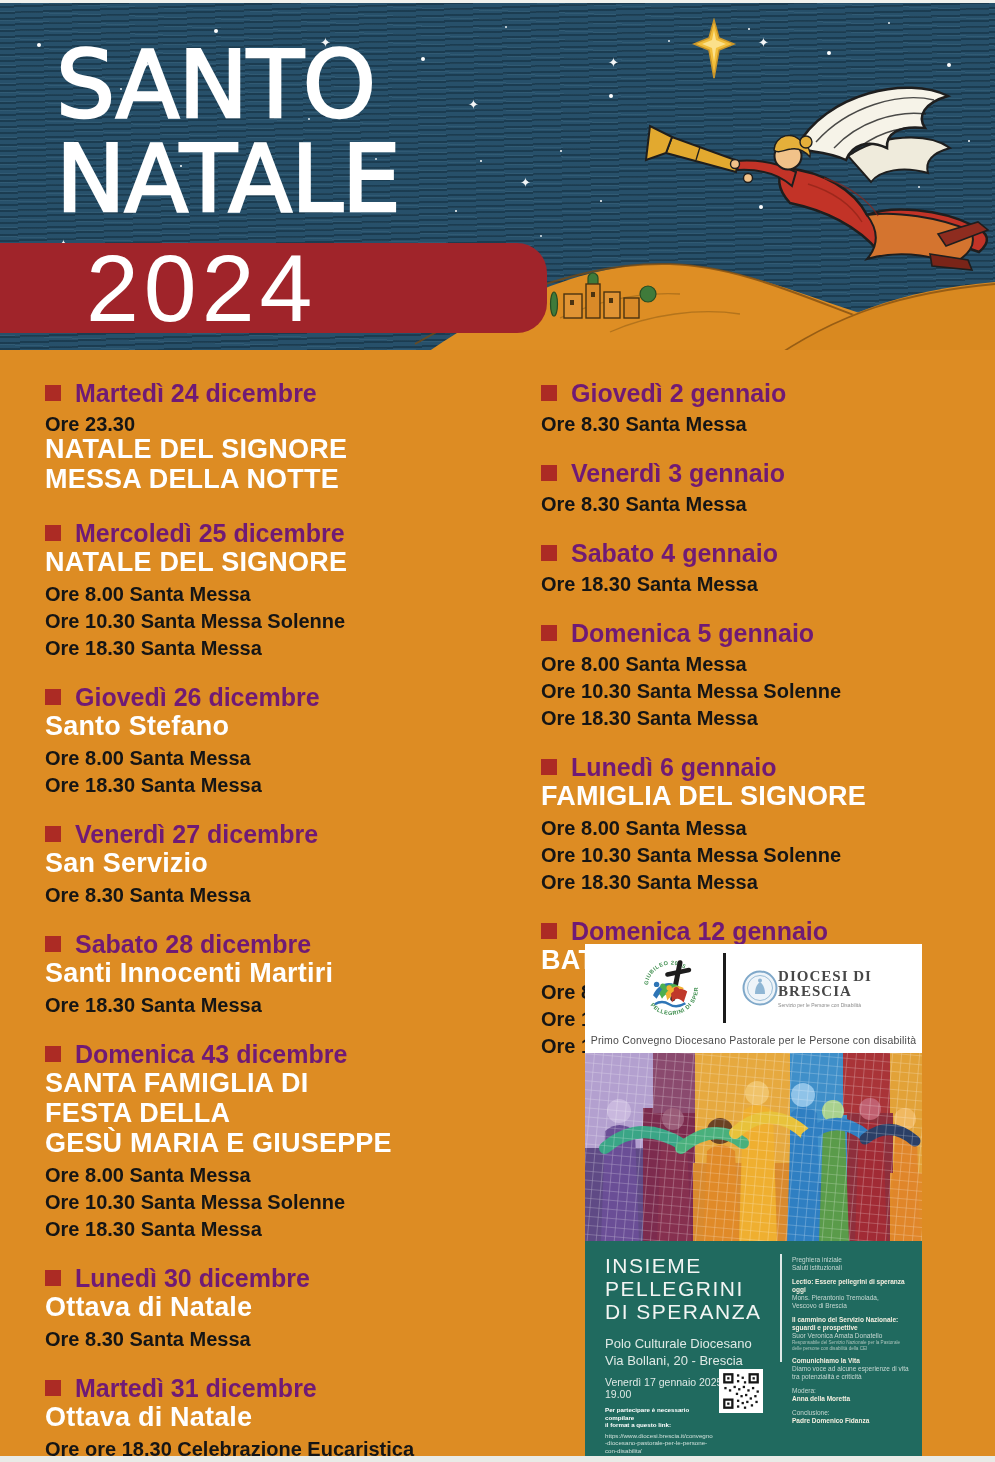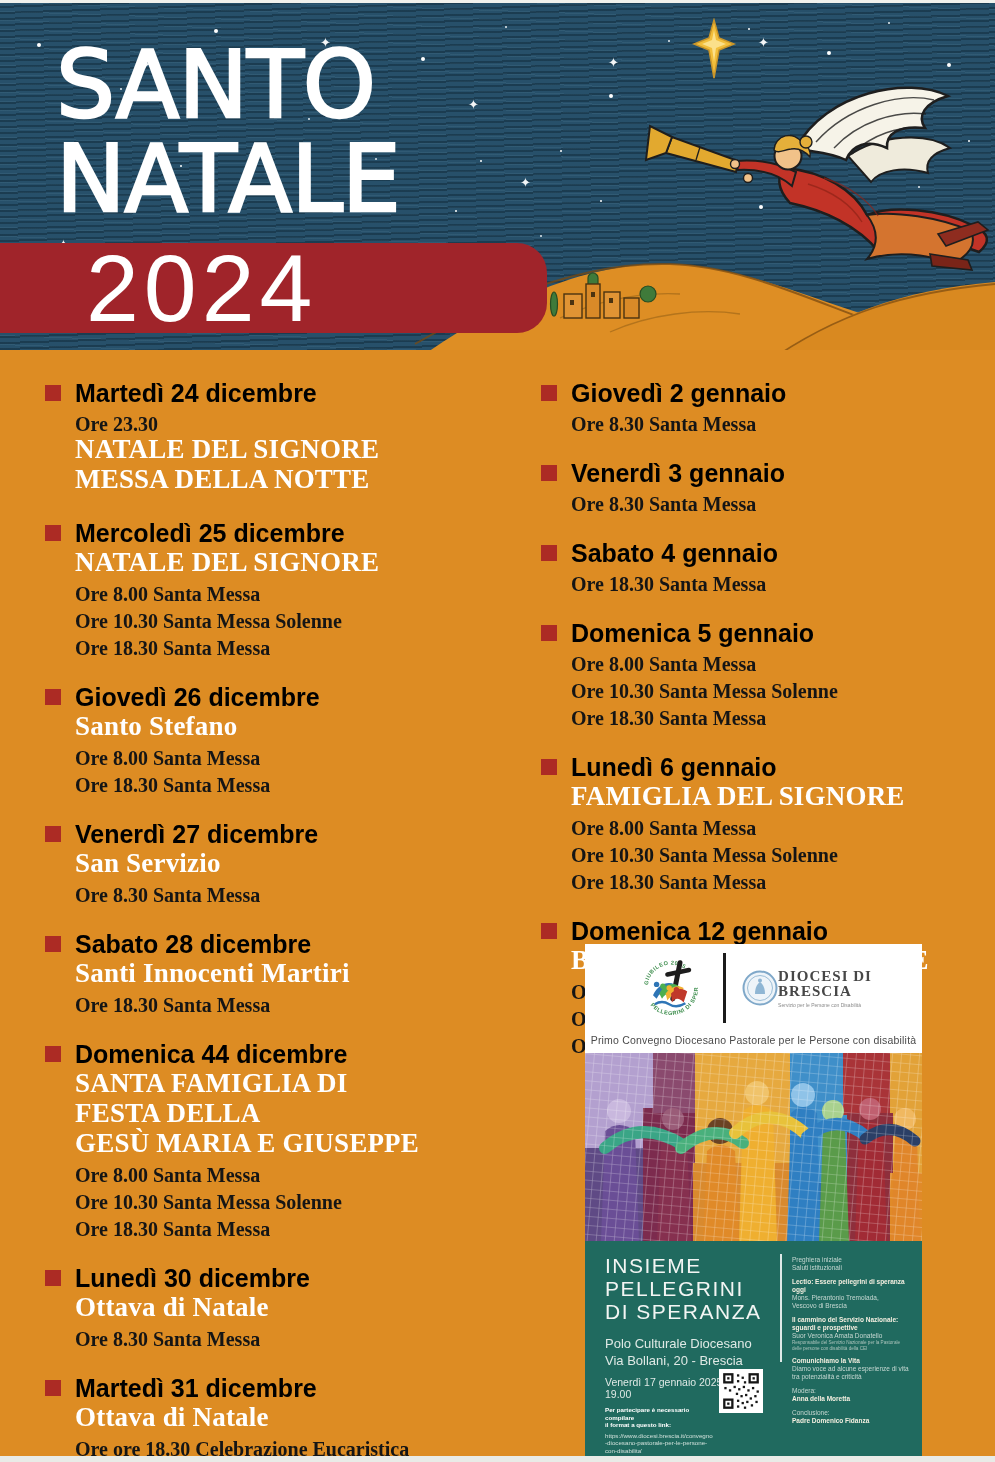--- a/index.html
+++ b/index.html
@@ -35,22 +35,22 @@
         border-radius:0 30px 30px 0;z-index:4;display:flex;align-items:center;}
   .band .year{color:#fff;font-size:95px;font-weight:400;letter-spacing:5px;
               padding-left:86px;line-height:90px;}
   
   .col{position:absolute;top:380px;z-index:2;}
   .col-left{left:45px;width:495px;}
   .col-right{left:541px;width:430px;}
   .entry{margin-bottom:27px;}
   .day-row{display:flex;align-items:flex-start;}
   .bullet{flex:0 0 16px;width:16px;height:16px;background:#AC2B24;margin-top:5px;}
-  .day{margin-left:14px;color:#000000;font-size:25px;line-height:26px;font-weight:bold;}
-  .ln{margin-left:30px;font-family:Liberation Serif, serif;}
+  .day{margin-left:14px;color:#701a75;font-size:25px;line-height:26px;font-weight:bold;}
+  .ln{}
   .ln.white{color:#fff;font-size:27px;line-height:28px;font-weight:bold;margin-top:2px;letter-spacing:.2px;}
   .ln.time{color:#151515;font-size:20px;line-height:18px;font-weight:bold;margin-top:9px;}
   
   .flyer{position:absolute;left:585px;top:944px;width:337px;height:482px;background:#fff;z-index:5;}
   .flyer-header{height:109px;position:relative;}
   .logo-row{display:flex;align-items:center;justify-content:center;gap:16px;padding-top:5px;height:78px;}
   .hdr-divider{width:3px;height:70px;background:#1b1b1b;}
   .diocese{display:flex;align-items:center;}
   .diocese-text{display:flex;flex-direction:column;}
   .diocese-name{font-family:"Liberation Serif",serif;font-weight:bold;font-size:15px;
@@ -201,21 +201,21 @@
         <div class="day-row">
           <span class="bullet"></span>
           <span class="day">Sabato 28 dicembre</span>
         </div>
         <div class="ln white">Santi Innocenti Martiri</div>
         <div class="ln time">Ore 18.30 Santa Messa</div>
       </div>
       <div class="entry">
         <div class="day-row">
           <span class="bullet"></span>
-          <span class="day">Domenica 44 dicembre</span>
+          <span class="day">Domenica 43 dicembre</span>
         </div>
         <div class="ln white">SANTA FAMIGLIA DI</div>
         <div class="ln white">FESTA DELLA</div>
         <div class="ln white">GESÙ MARIA E GIUSEPPE</div>
         <div class="ln time">Ore 8.00 Santa Messa</div>
         <div class="ln time">Ore 10.30 Santa Messa Solenne</div>
         <div class="ln time">Ore 18.30 Santa Messa</div>
       </div>
       <div class="entry">
         <div class="day-row">

